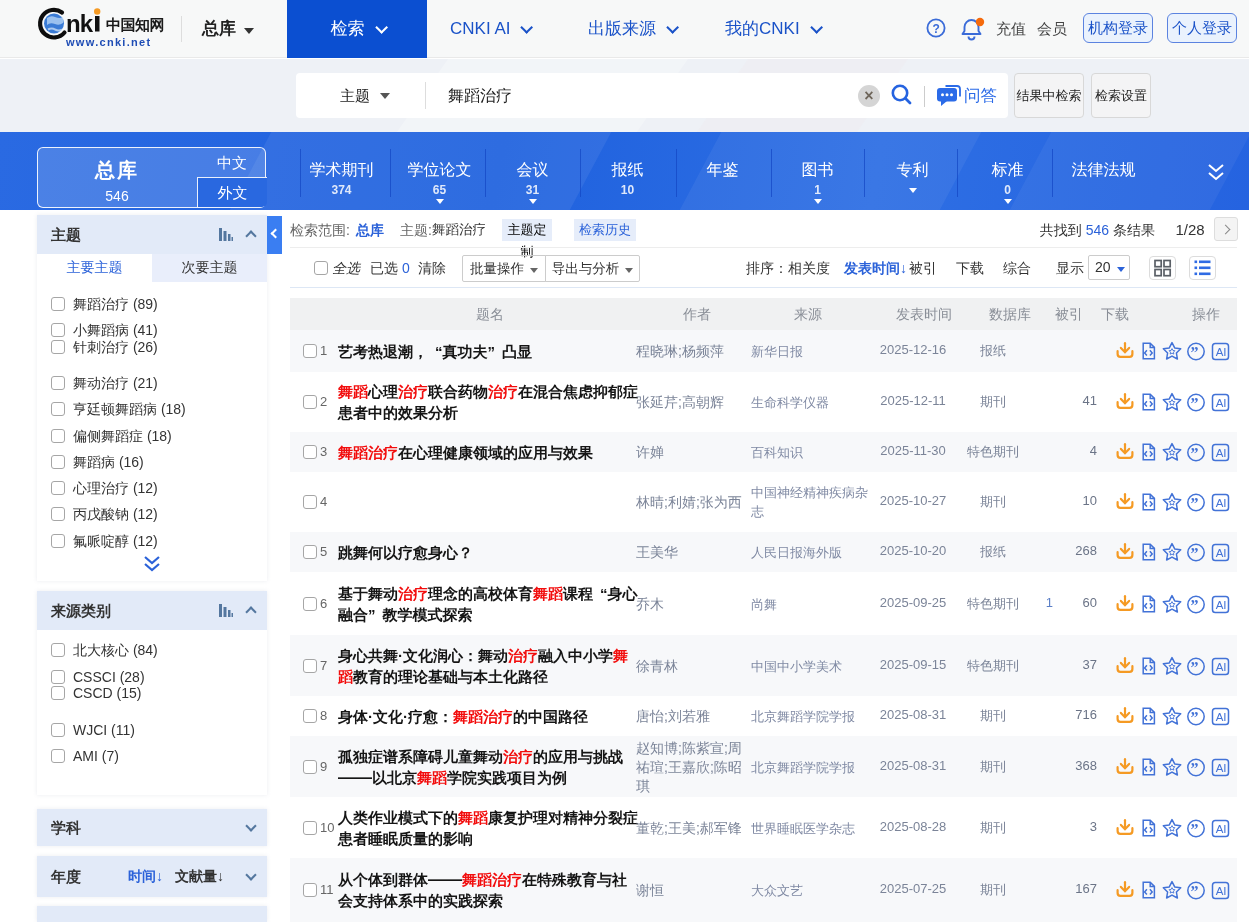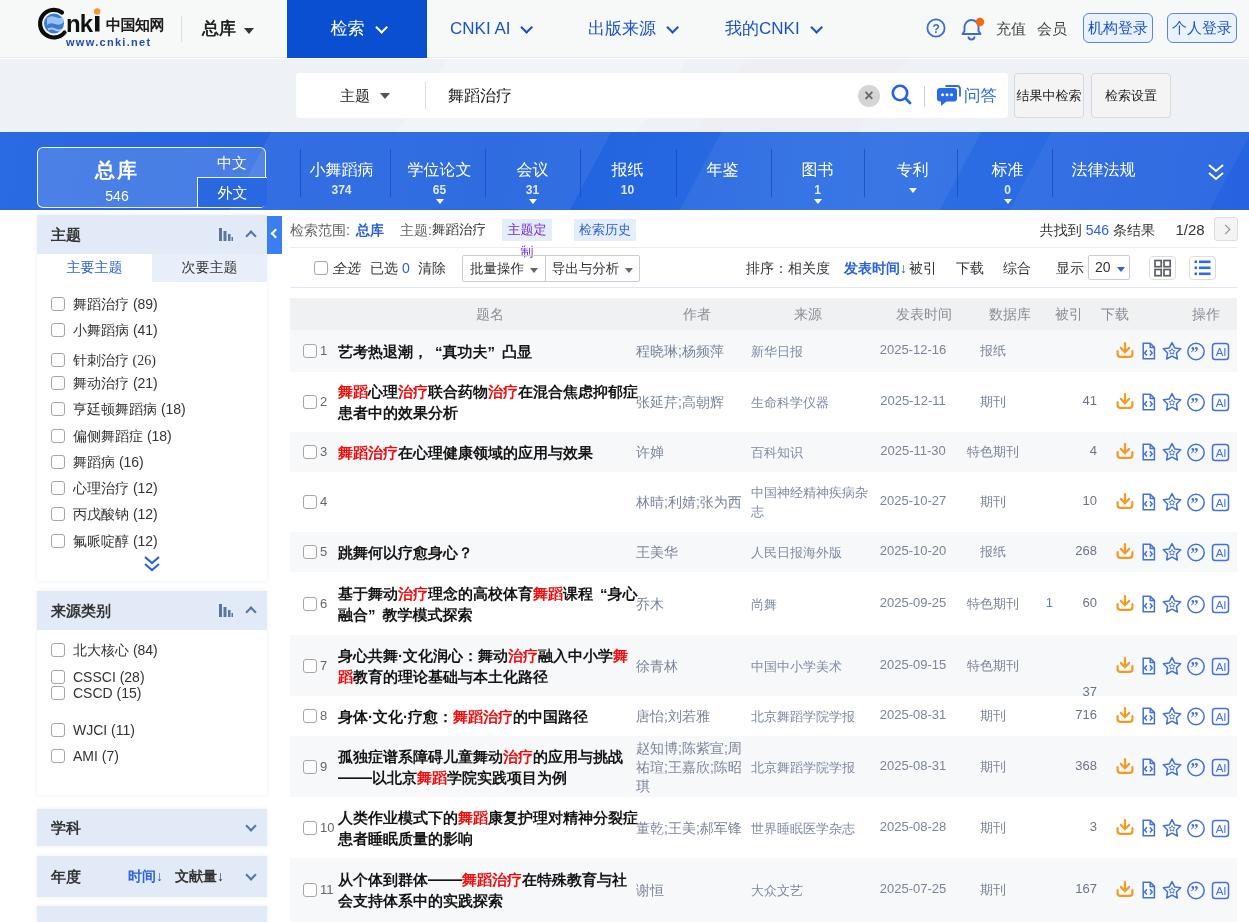--- a/index.html
+++ b/index.html
@@ -115,37 +115,37 @@
         <path d="M9.5 3 h11.5 a3 3 0 0 1 3 3 v7.5" fill="none" stroke="#2b6be8" stroke-width="1.8"></path>
         <rect x="1" y="5" width="20" height="13.5" rx="3" fill="#2b6be8"></rect>
         <path d="M5 18 l0 5 l6 -5 z" fill="#2b6be8"></path>
         <circle cx="6.5" cy="11.8" r="1.5" fill="#fff"></circle>
         <circle cx="11" cy="11.8" r="1.5" fill="#fff"></circle>
         <circle cx="15.5" cy="11.8" r="1.5" fill="#fff"></circle>
       </svg>
   </div>
   <div class="abs" style="left:964px;top:25px;height:22px;line-height:22px;font-size:16.5px;color:#2b6be8;z-index:2;">问答</div>
   <div class="gbtn" style="left:1014px;width:70px;">结果中检索</div>
-  <div class="gbtn" style="left:1091px;width:80px;text-align:center;">检索设置</div>
+  <div class="gbtn" style="left:1091px;width:60px;text-align:center;">检索设置</div>
 </div>
 
 <div id="bluebar">
   <div class="abs" style="left:250px;top:-20px;width:340px;height:120px;background:rgba(255,255,255,.07);transform:skewX(-28deg);"></div>
   <div class="abs" style="left:700px;top:-20px;width:260px;height:120px;background:rgba(255,255,255,.06);transform:skewX(-28deg);"></div>
   <div class="abs" style="left:1030px;top:-20px;width:200px;height:120px;background:rgba(255,255,255,.05);transform:skewX(-28deg);"></div>
 
   <div class="abs" style="left:37px;top:15px;width:229px;height:61px;background:rgba(255,255,255,.16);border:1px solid rgba(255,255,255,.9);border-radius:6px;">
     <div class="abs" style="left:0;top:9px;width:158px;text-align:center;color:#fff;font-size:20px;font-weight:bold;letter-spacing:2px;">总库</div>
     <div class="abs" style="left:0;top:40px;width:158px;text-align:center;color:#fff;font-size:14px;">546</div>
     <div class="abs" style="left:159px;top:0;width:70px;height:29px;color:#fff;font-size:15px;text-align:center;line-height:29px;">中文</div>
     <div class="abs" style="left:159px;top:29px;width:70px;height:30px;background:#2968e0;border-top:1px solid rgba(255,255,255,.9);border-left:1px solid rgba(255,255,255,.9);border-radius:0 0 5px 0;color:#fff;font-size:15px;text-align:center;line-height:29px;">外文</div>
   </div>
 
   <div class="cat" style="left:294px;width:95px;">
-      <div class="catname">小舞蹈病</div>
+      <div class="catname">学术期刊</div>
       <div class="catnum">374</div>
     </div>
   <div class="cat" style="left:392px;width:95px;">
       <div class="catname">学位论文</div>
       <div class="catnum">65</div>
       <div class="catcaret"></div>
     </div>
   <div class="cat" style="left:485px;width:95px;">
       <div class="catname">会议</div>
       <div class="catnum">31</div>
@@ -203,21 +203,21 @@
       </svg>
     <div class="chev-up"></div>
   </div>
 
   <div class="abs" style="left:0;top:39px;width:230px;height:28px;">
     <div class="abs" style="left:0;top:0;width:115px;height:28px;background:#fff;color:#2b62d9;font-size:14px;text-align:center;line-height:26px;">主要主题</div>
     <div class="abs" style="left:115px;top:0;width:115px;height:28px;background:#e9eefb;color:#333;font-size:14px;text-align:center;line-height:26px;">次要主题</div>
   </div>
   <div class="sideitem" style="top:76px;"><span class="cb"></span>舞蹈治疗 (89)</div>
   <div class="sideitem" style="top:102px;"><span class="cb"></span>小舞蹈病 (41)</div>
-  <div class="sideitem" style="top:133px;font-family:Liberation Serif, serif;"><span class="cb"></span>针刺治疗 (26)</div>
+  <div class="sideitem" style="top:119px;"><span class="cb"></span>针刺治疗 (26)</div>
   <div class="sideitem" style="top:155px;"><span class="cb"></span>舞动治疗 (21)</div>
   <div class="sideitem" style="top:181px;"><span class="cb"></span>亨廷顿舞蹈病 (18)</div>
   <div class="sideitem" style="top:208px;"><span class="cb"></span>偏侧舞蹈症 (18)</div>
   <div class="sideitem" style="top:234px;"><span class="cb"></span>舞蹈病 (16)</div>
   <div class="sideitem" style="top:260px;"><span class="cb"></span>心理治疗 (12)</div>
   <div class="sideitem" style="top:286px;"><span class="cb"></span>丙戊酸钠 (12)</div>
   <div class="sideitem" style="top:313px;"><span class="cb"></span>氟哌啶醇 (12)</div>
   <svg class="abs" style="left:103px;top:340px;" width="24" height="17" viewBox="0 0 24 17">
       <path d="M5 2 L12 8 L19 2" fill="none" stroke="#2b62d9" stroke-width="2.2"></path>
       <path d="M5 9 L12 15 L19 9" fill="none" stroke="#2b62d9" stroke-width="2.2"></path>
@@ -263,21 +263,21 @@
 </div>
 
 <div class="card" style="top:906px;height:16px;background:#e2eaf8;"></div>
 
 <div id="main">
 
   <div class="abs" style="left:0;top:9px;height:22px;line-height:22px;font-size:14px;color:#666;">检索范围:</div>
   <div class="abs" style="left:66px;top:9px;height:22px;line-height:22px;font-size:14px;color:#2b62d9;font-weight:bold;">总库</div>
   <div class="abs" style="left:110px;top:9px;height:22px;line-height:22px;font-size:14px;color:#666;">主题:</div>
   <div class="abs" style="left:142px;top:9px;height:22px;line-height:22px;font-size:13.5px;color:#333;">舞蹈治疗</div>
-  <div class="abs" style="left:212px;top:9px;width:50px;height:22px;background:#e6edfa;color:#6d28d9;font-size:13px;text-align:center;line-height:22px;">主题定制</div>
+  <div class="abs" style="left:212px;top:9px;width:50px;height:22px;background:#e6edfa;color:#000000;font-size:13px;text-align:center;line-height:22px;">主题定制</div>
   <div class="abs" style="left:284px;top:9px;width:62px;height:22px;background:#e6edfa;color:#2b62d9;font-size:13px;text-align:center;line-height:22px;">检索历史</div>
   <div class="abs" style="left:690px;top:9px;width:175px;height:22px;line-height:22px;font-size:14px;color:#333;text-align:right;">共找到&nbsp;<span style="color:#2b62d9;">546</span>&nbsp;条结果</div>
   <div class="abs" style="left:878px;top:9px;width:44px;height:22px;line-height:22px;font-size:15px;color:#333;text-align:center;">1/28</div>
   <div class="abs" style="left:924px;top:7px;width:24px;height:24px;background:#f4f4f4;border:1px solid #ddd;border-radius:3px;">
     <div class="abs" style="left:7px;top:8px;width:7px;height:7px;border-right:1.5px solid #888;border-top:1.5px solid #888;transform:rotate(45deg);"></div>
   </div>
 
   <div class="abs" style="left:0;top:37px;width:947px;height:41px;border-top:1px solid #ededed;border-bottom:1px solid #dde7f5;">
     <span class="cb abs" style="left:24px;top:13px;"></span>
     <div class="abs" style="left:42px;top:0;line-height:40px;font-size:14px;color:#333;font-style:italic;">全选</div>
@@ -509,21 +509,21 @@
 </div>
       <div class="row odd" style="top:425px;height:61px;">
   <span class="cb rcb" style="top:23.5px;"></span>
   <div class="rnum" style="top:22.5px;">7</div>
   <div class="rtitle vmid" style="top: 50%; transform: translateY(-50%);">身心共舞·文化润心：舞动<span class="hl">治疗</span>融入中小学<span class="hl">舞蹈</span>教育的理论基础与本土化路径</div>
   <div class="rauthor vmid" style="top: 50%; transform: translateY(-50%);">徐青林</div>
   <div class="rsource vmid" style="top: 50%; transform: translateY(-50%);">中国中小学美术</div>
   <div class="rdate" style="top:21.5px;">2025-09-15</div>
   <div class="rdb" style="top:21.5px;">特色期刊</div>
   <div class="rcited" style="top:21.5px;"></div>
-  <div class="rdown" style="top:21.5px;margin-top:27px;">37</div>
+  <div class="rdown" style="top:21.5px;">37</div>
   <div class="ricons" style="top:20.5px;"><svg width="122" height="20" viewBox="0 0 122 20">
 <g stroke="#f59a23" stroke-width="2.2" fill="none" stroke-linecap="round">
 <line x1="10" y1="2.2" x2="10" y2="10.5"></line>
               <path d="M5.9 6.9 L10 11.2 L14.1 6.9"></path>
               <path d="M2.6 10.2 v2.9 a2.8 2.8 0 0 0 2.8 2.8 h9.2 a2.8 2.8 0 0 0 2.8 -2.8 v-2.9"></path>
 </g>
 <g stroke="#4272d7" stroke-width="1.5" fill="none">
 <path d="M28.2 2.2 h7 l4.2 4.2 v11.4 h-11.2 z"></path>
               <path d="M35.2 2.2 v4.2 h4.2"></path>
               <path d="M31.9 9.3 l-2.3 2.6 l2.3 2.6"></path>

